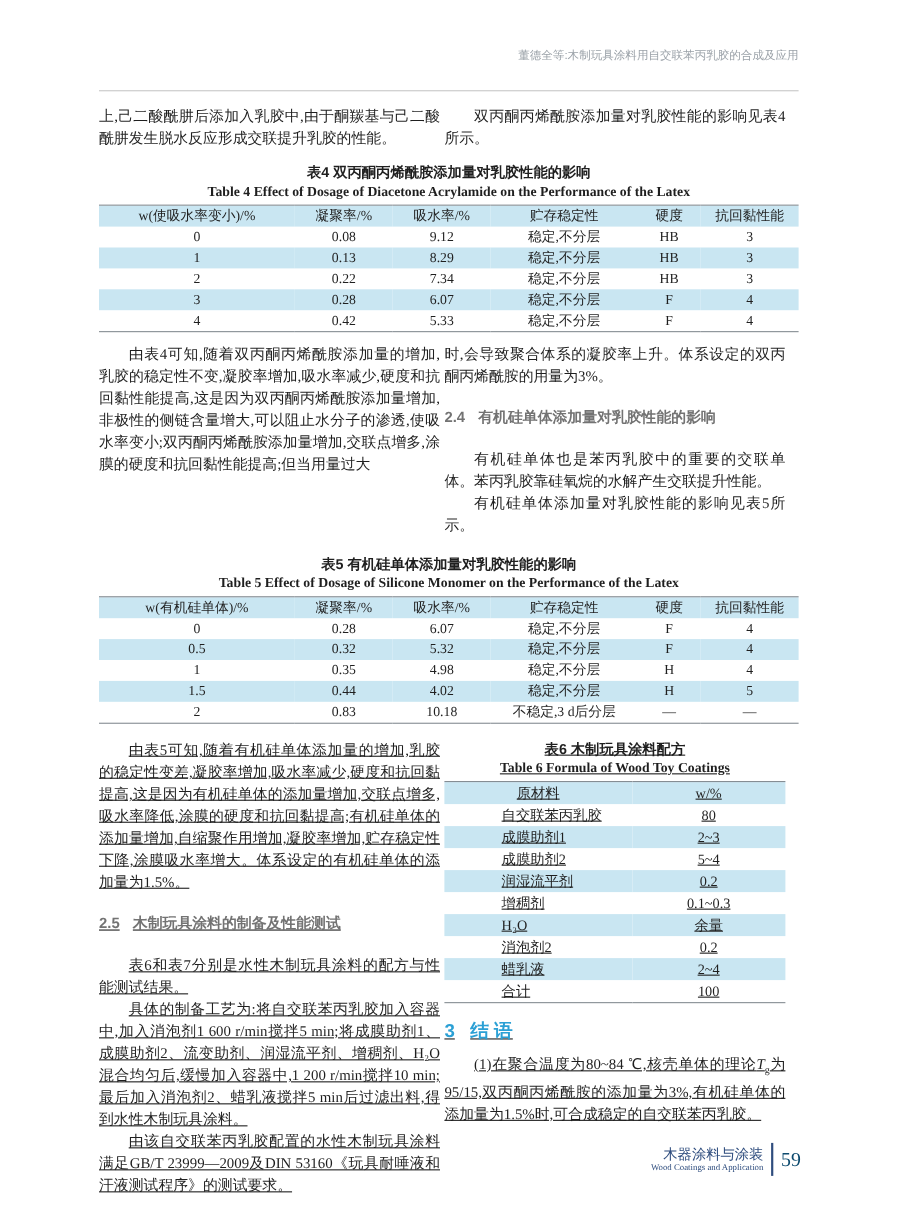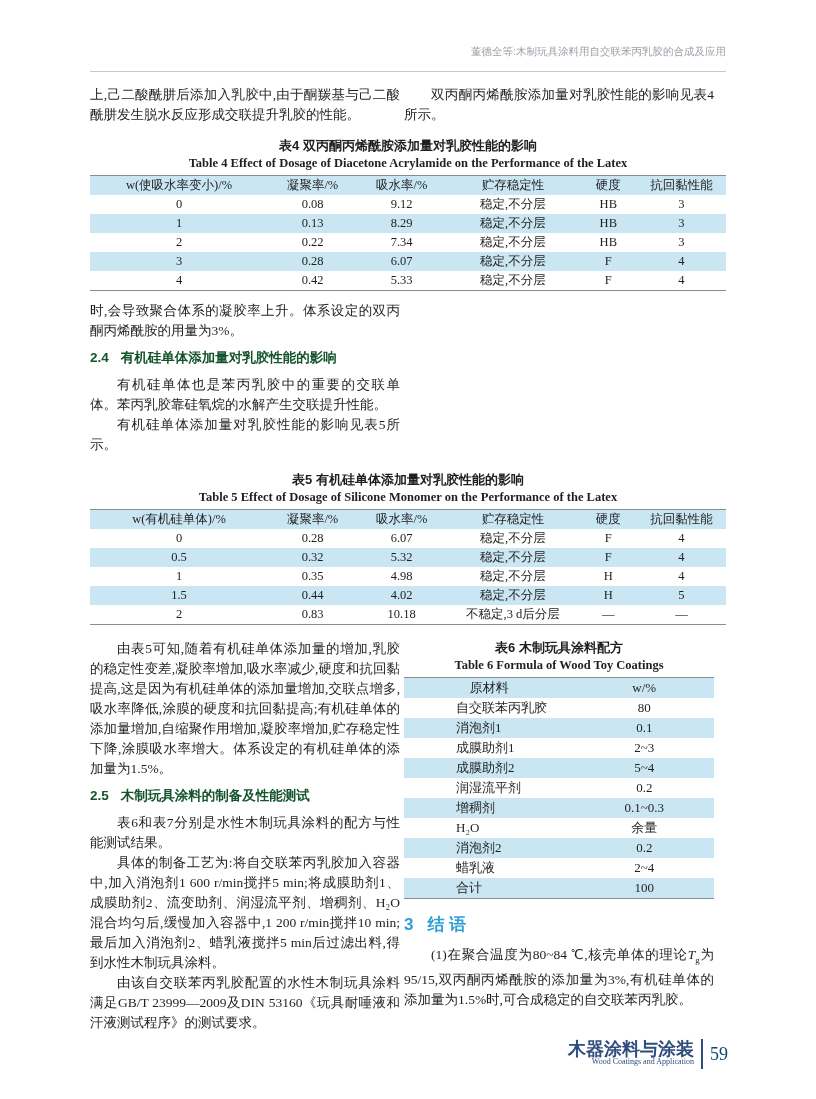--- a/index.html
+++ b/index.html
@@ -6,21 +6,21 @@
   .page {
     width:816px; height:1099px; position:relative; overflow:hidden;
     background:#ffffff; color:#1f1f1f;
     font-family:"Liberation Serif", serif;
   }
   .content { padding:44px 90px 0 90px; }
 
   .doc-header {
     text-align:right; color:#9aa1a8; font-size:10.5px; line-height:14px;
     font-family:"Liberation Sans", sans-serif;
-    padding-bottom:13px; border-bottom:1px solid #c8c8c8;
+    padding-bottom:24px; border-bottom:1px solid #c8c8c8;
   }
 
   .cols { display:flex; gap:4px; }
   .col { width:310px; }
 
   p { margin:0; font-size:13.5px; line-height:20px; text-align:justify; }
   p.indent { text-indent:2em; }
 
   .tbl-block { margin:12px 0 10px 0; }
   .cap-cn {
@@ -37,33 +37,33 @@
     height:19px; text-align:center; font-weight:normal; padding:0 2px;
   }
   .data-table thead tr { background:#c9e6f2; }
   .data-table tbody tr:nth-child(even) { background:#c9e6f2; }
 
   .t6 { font-size:13px; }
   .t6 th, .t6 td { height:20px; }
   .t6 td:first-child { text-align:left; padding-left:52px; }
 
   .sec-h {
-    color:#14532d; font-family:"Liberation Sans", sans-serif; font-weight:bold;
-    font-size:13.5px; line-height:20px; margin:7px 0;
+    color:#737373; font-family:"Liberation Sans", sans-serif; font-weight:bold;
+    font-size:13.5px; line-height:20px; margin:18px 0;
   }
   .sec-h .num { margin-right:12px; }
   .sec-h-big {
     color:#2ba0d5; font-family:"Liberation Sans", sans-serif; font-weight:bold;
     font-size:17px; line-height:24px; margin:14px 0 8px 0;
   }
   .sec-h-big .num { margin-right:14px; }
 
   .footer { position:absolute; right:88px; bottom:30px; display:flex; align-items:center; }
   .f-names { text-align:right; color:#2f4d7e; margin-right:7px; }
-  .f-cn { font-family:"Liberation Sans", sans-serif; font-weight:bold; font-size:18px; line-height:15px; }
+  .f-cn { font-family:"Liberation Sans", sans-serif; font-weight:normal; font-size:13px; line-height:15px; }
   .f-en { font-family:"Liberation Serif", serif; font-size:8px; line-height:10px; }
   .f-bar { width:2px; height:30px; background:#2f4d7e; margin-right:7px; }
   .f-num { color:#0c4a6e; font-size:18px; font-family:"Liberation Serif", serif; }
 
   sub { font-size:9px; }
 </style>
 </head>
 <body>
 
 <div class="page">
@@ -142,20 +142,23 @@
               <td>稳定,不分层</td>
               <td>F</td>
               <td>4</td>
             </tr>
           </tbody>
       </table>
     </div>
 
     <div class="cols">
       <div class="col">
+        <p class="indent">由表4可知,随着双丙酮丙烯酰胺添加量的增加,乳胶的稳定性不变,凝胶率增加,吸水率减少,硬度和抗回黏性能提高,这是因为双丙酮丙烯酰胺添加量增加,非极性的侧链含量增大,可以阻止水分子的渗透,使吸水率变小;双丙酮丙烯酰胺添加量增加,交联点增多,涂膜的硬度和抗回黏性能提高;但当用量过大</p>
+      </div>
+      <div class="col">
         <p>时,会导致聚合体系的凝胶率上升。体系设定的双丙酮丙烯酰胺的用量为3%。</p>
         <div class="sec-h">
           <span class="num">2.4</span><span>有机硅单体添加量对乳胶性能的影响</span>
         </div>
         <p class="indent">有机硅单体也是苯丙乳胶中的重要的交联单体。苯丙乳胶靠硅氧烷的水解产生交联提升性能。</p>
         <p class="indent">有机硅单体添加量对乳胶性能的影响见表5所示。</p>
       </div>
     </div>
 
     <div class="tbl-block" style="margin-top:16px;">
@@ -218,21 +221,21 @@
               <td>0.83</td>
               <td>10.18</td>
               <td>不稳定,3 d后分层</td>
               <td>—</td>
               <td>—</td>
             </tr>
           </tbody>
       </table>
     </div>
 
-    <div class="cols" style="margin-top:14px;">
+    <div class="cols" style="margin-top:14px;text-decoration:underline;">
       <div class="col">
         <p class="indent">由表5可知,随着有机硅单体添加量的增加,乳胶的稳定性变差,凝胶率增加,吸水率减少,硬度和抗回黏提高,这是因为有机硅单体的添加量增加,交联点增多,吸水率降低,涂膜的硬度和抗回黏提高;有机硅单体的添加量增加,自缩聚作用增加,凝胶率增加,贮存稳定性下降,涂膜吸水率增大。体系设定的有机硅单体的添加量为1.5%。</p>
         <div class="sec-h">
           <span class="num">2.5</span><span>木制玩具涂料的制备及性能测试</span>
         </div>
         <p class="indent">表6和表7分别是水性木制玩具涂料的配方与性能测试结果。</p>
         <p class="indent">具体的制备工艺为:将自交联苯丙乳胶加入容器中,加入消泡剂1 600 r/min搅拌5 min;将成膜助剂1、成膜助剂2、流变助剂、润湿流平剂、增稠剂、H₂O混合均匀后,缓慢加入容器中,1 200 r/min搅拌10 min;最后加入消泡剂2、蜡乳液搅拌5 min后过滤出料,得到水性木制玩具涂料。</p>
         <p class="indent">由该自交联苯丙乳胶配置的水性木制玩具涂料满足GB/T 23999—2009及DIN 53160《玩具耐唾液和汗液测试程序》的测试要求。</p>
       </div>
       <div class="col">
@@ -249,24 +252,20 @@
                 <th>原材料</th>
                 <th>w/%</th>
               </tr>
             </thead>
             <tbody>
                 <tr>
                   <td>自交联苯丙乳胶</td>
                   <td>80</td>
                 </tr>
                 <tr>
-                  <td>消泡剂1</td>
-                  <td>0.1</td>
-                </tr>
-                <tr>
                   <td>成膜助剂1</td>
                   <td>2~3</td>
                 </tr>
                 <tr>
                   <td>成膜助剂2</td>
                   <td>5~4</td>
                 </tr>
                 <tr>
                   <td>润湿流平剂</td>
                   <td>0.2</td>

